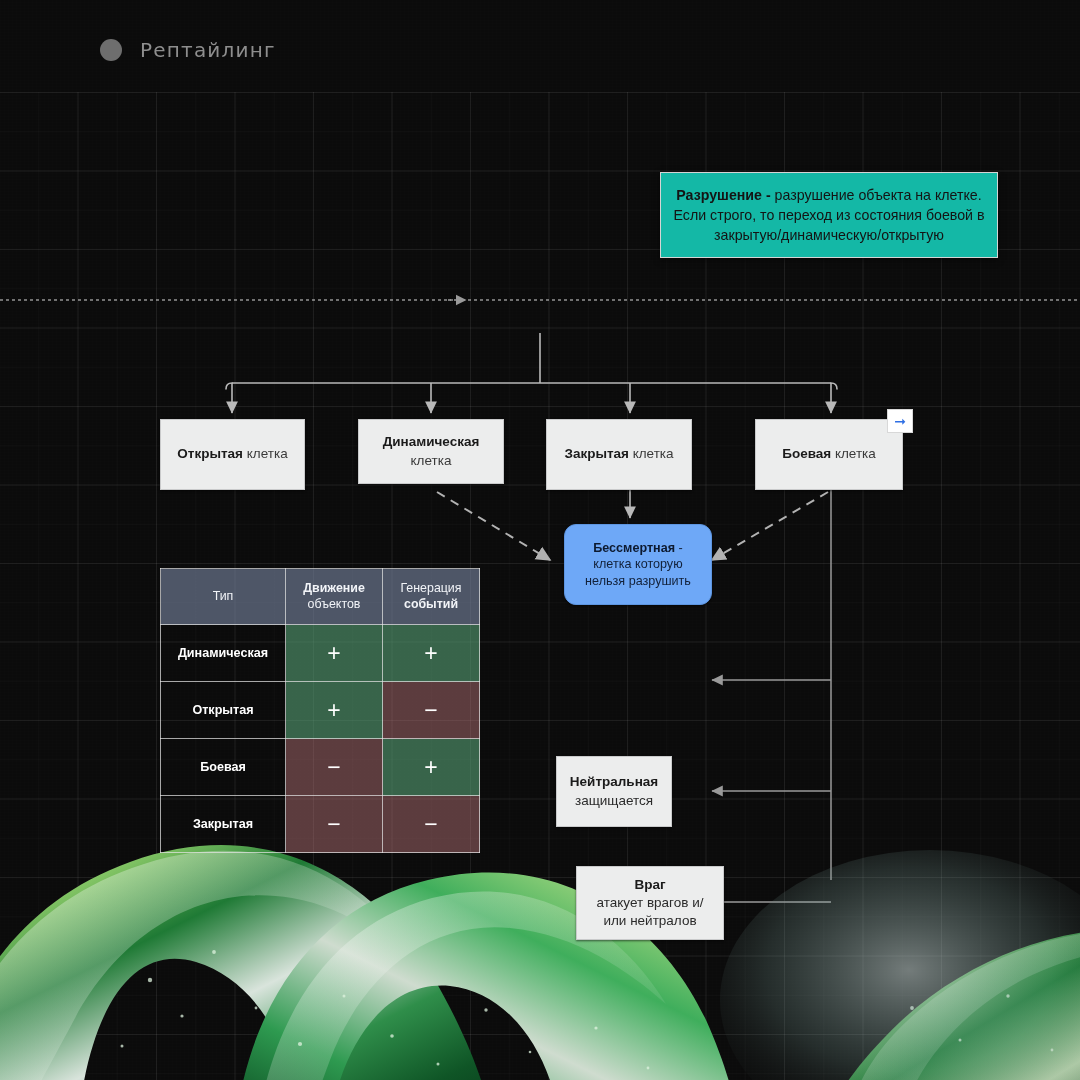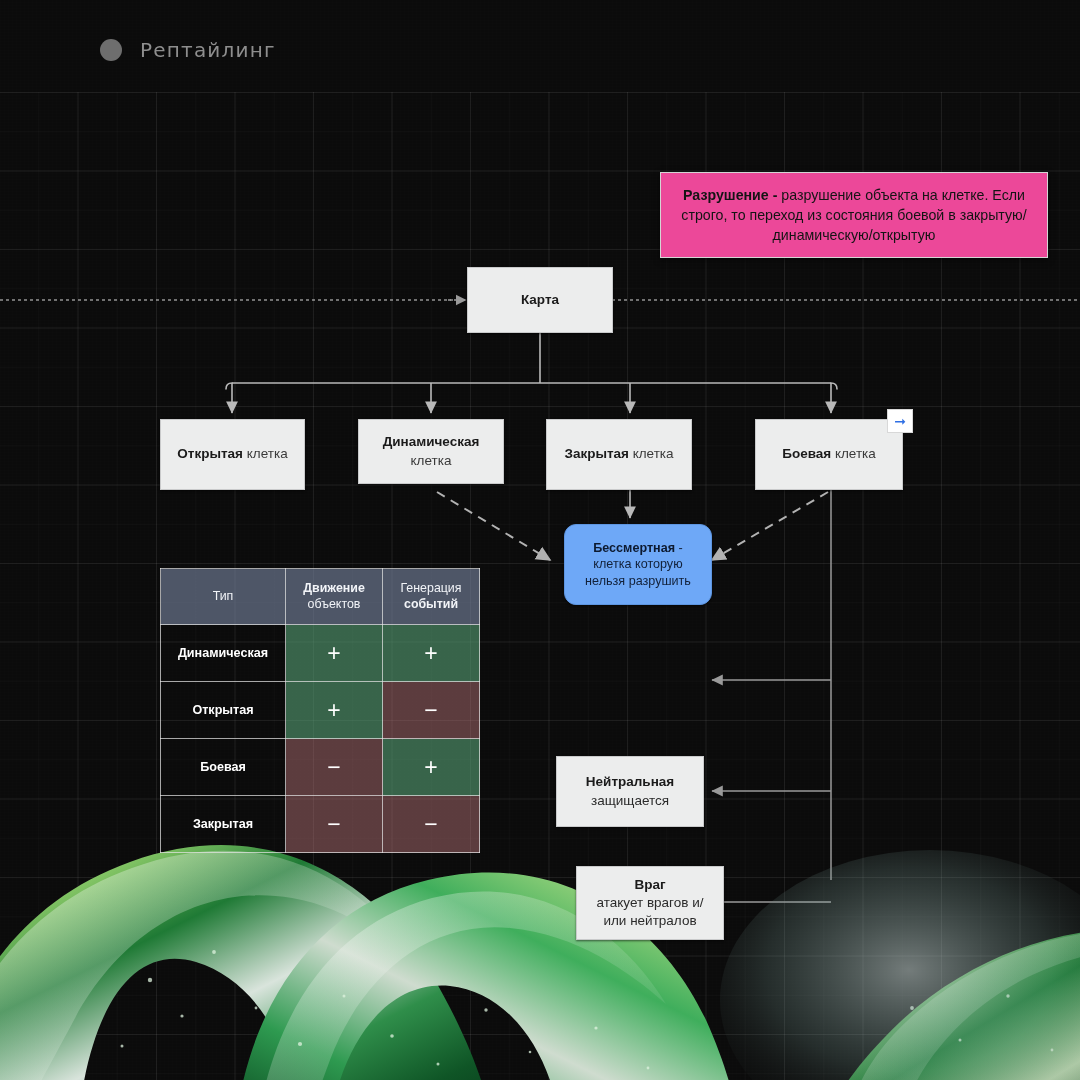--- a/index.html
+++ b/index.html
@@ -90,36 +90,36 @@
   #node-combat{left:755px;top:419px;width:148px;height:71px;}
 
   #node-immortal{
     left:556px;top:524px;width:148px;height:81px;
     background:#6ea8f7;border:1px solid #5d95e0;border-radius:12px;
     color:#12213a;font-size:12.6px;line-height:1.32;margin-left:8px;
   }
   #node-immortal b{color:#0d1a30;}
 
   #node-ally{left:556px;top:645px;width:148px;height:71px;}
-  #node-neutral{left:556px;top:756px;width:148px;height:71px;}
+  #node-neutral{left:556px;top:756px;width:116px;height:71px;}
   #node-enemy{left:556px;top:866px;width:148px;height:74px;margin-left:20px;}
 
   .badge-arrow{
     position:absolute;right:-11px;top:-11px;
     width:24px;height:22px;background:#ffffff;
     border:1px solid #d8d8d8;
     display:flex;align-items:center;justify-content:center;
     color:#2f6fe4;font-size:14px;line-height:1;
     z-index:25;
   }
 
   
   .tooltip{
-    position:absolute;left:660px;top:172px;width:388px;
-    background:#ec4899;border:1px solid #d5d5d5;
+    position:absolute;left:660px;top:172px;width:338px;
+    background:#14b8a6;border:1px solid #d5d5d5;
     padding:12px 2px;box-sizing:border-box;
     color:#141414;font-size:14.2px;line-height:1.42;
     text-align:center;z-index:40;
     box-shadow:0 2px 6px rgba(0,0,0,.5);
   }
   .tooltip b{font-weight:700;}
 
   
   .matrix{
     position:absolute;left:160px;top:568px;
@@ -227,23 +227,20 @@
       <g fill="none" stroke="#9e9e9e" stroke-width="1.4" stroke-dasharray="3 3">
         <path d="M448,300 L466,300" marker-end="url(#arrowSolidL)"></path>
       </g>
     </svg>
   </div>
 
   <div class="tooltip">
     <b>Разрушение -</b><span> разрушение объекта на клетке. Если строго, то переход из состояния боевой в закрытую/динамическую/открытую</span>
   </div>
 
-  <div class="node" id="node-map">
-    <b>Карта</b>
-  </div>
 
   <div class="node" id="node-open">
     <span><b>Открытая</b><span class="muted"> клетка</span></span>
   </div>
 
   <div class="node" id="node-dynamic">
     <span><b>Динамическая</b><span class="muted"> клетка</span></span>
   </div>
 
   <div class="node" id="node-closed">

